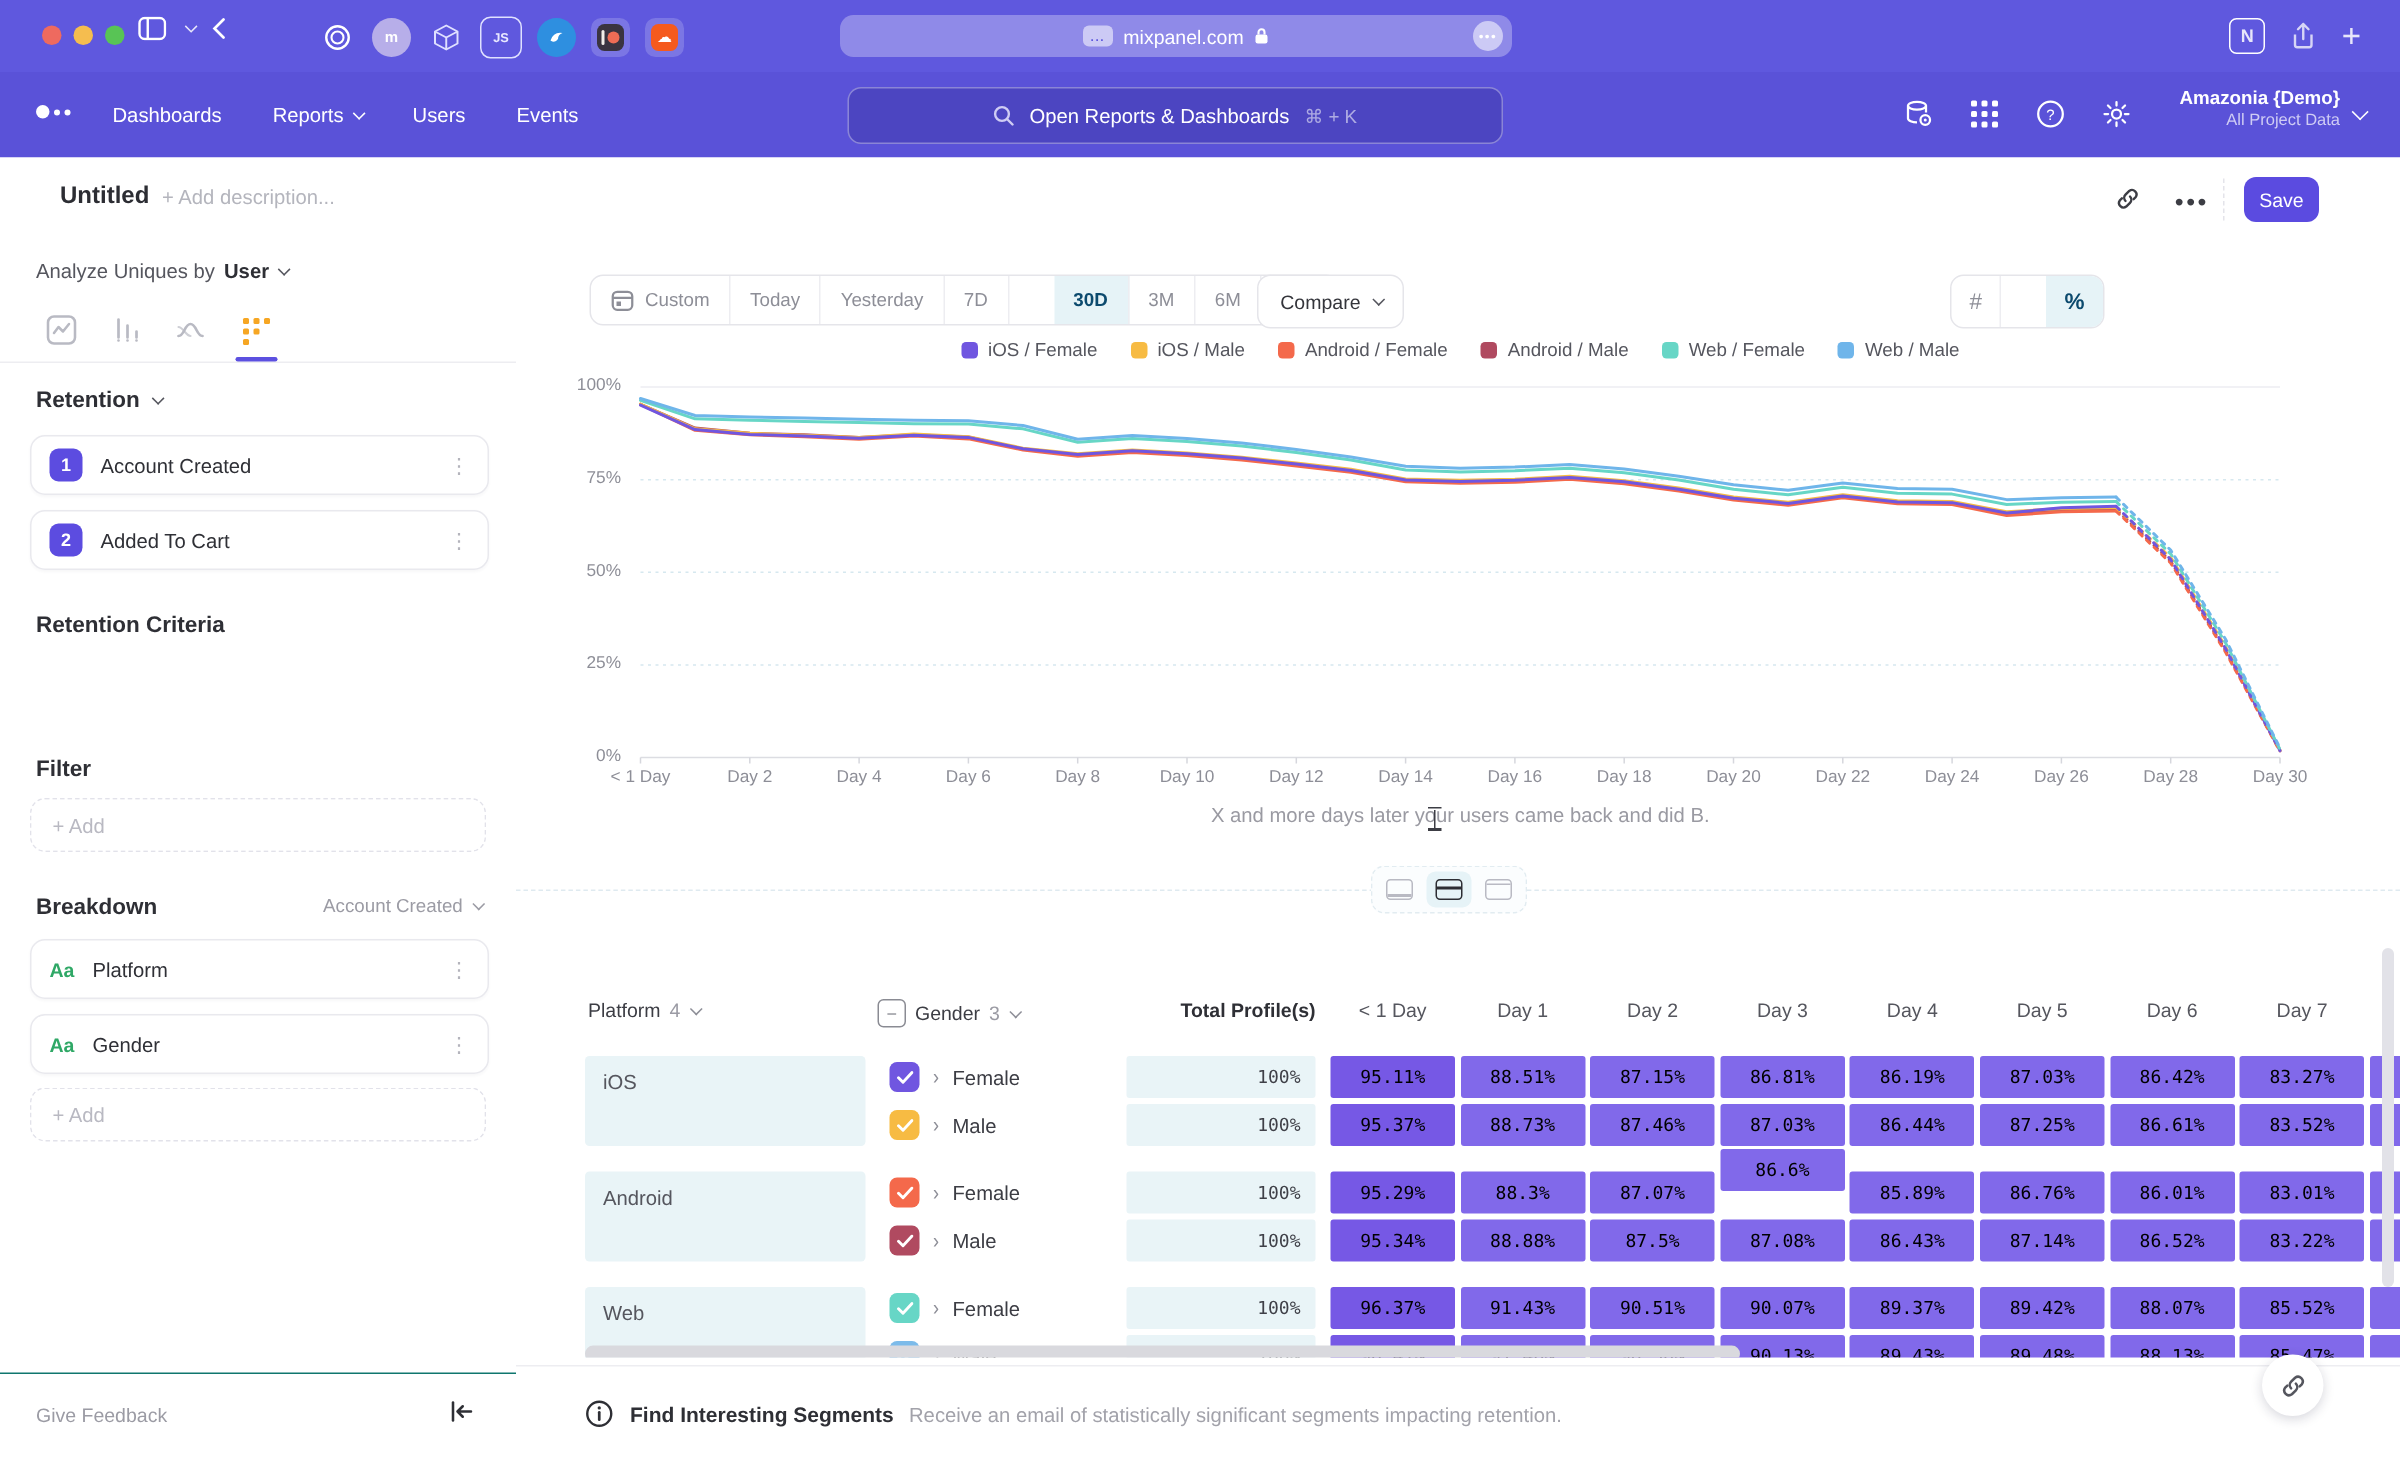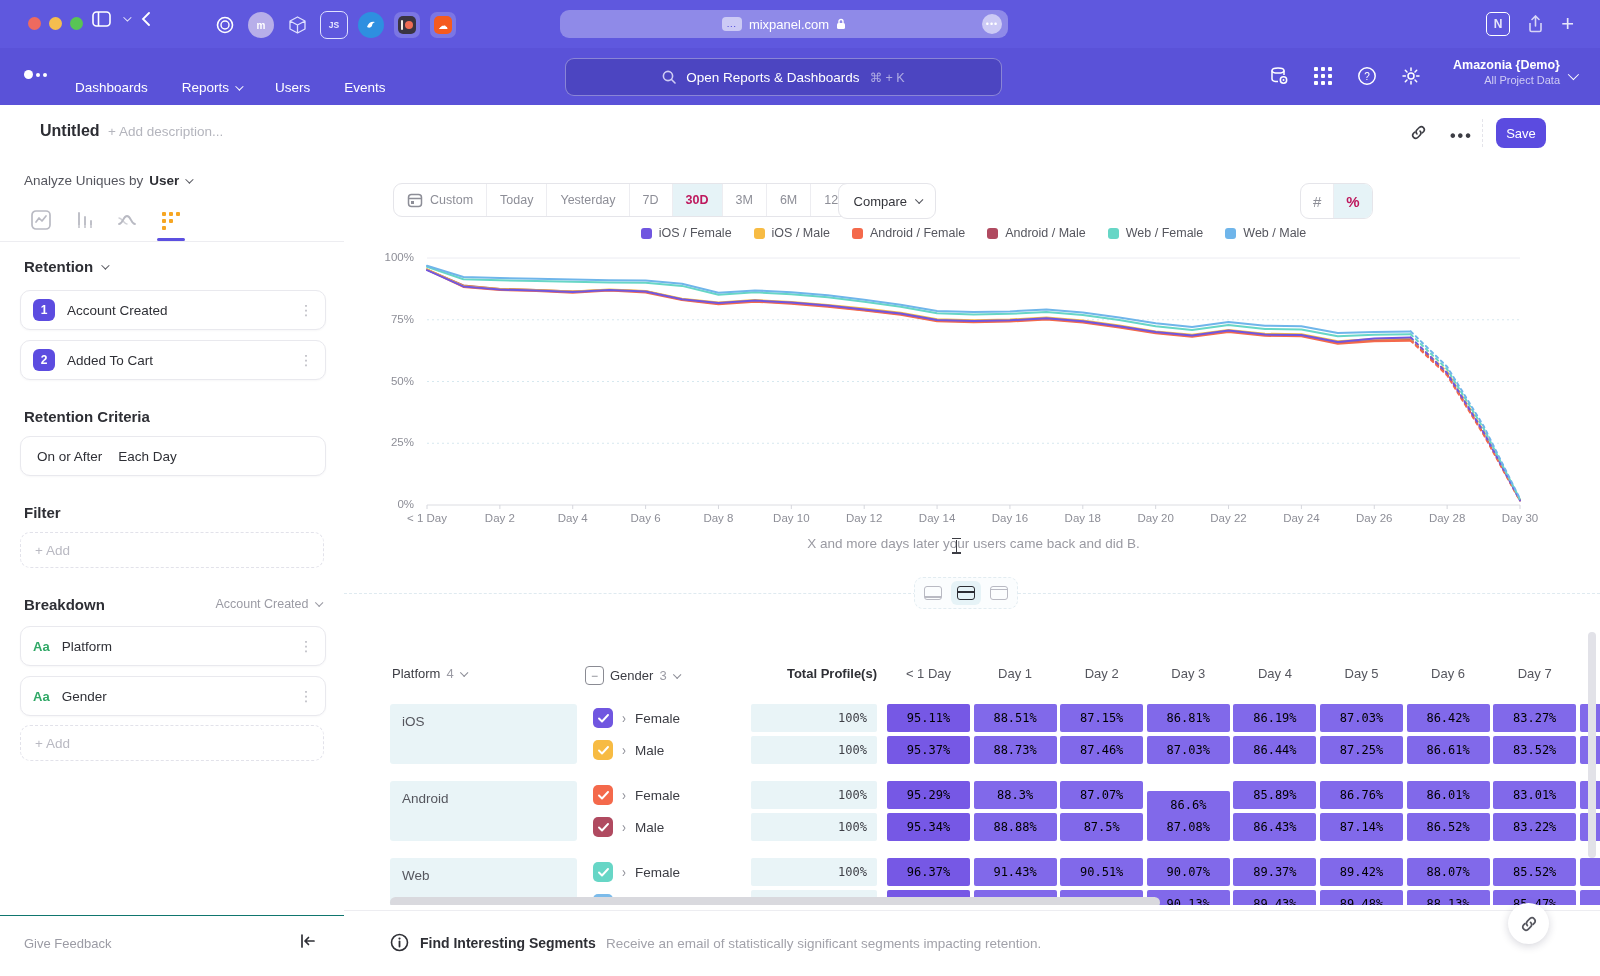--- a/index.html
+++ b/index.html
@@ -53,21 +53,21 @@
   .dashed-add{position:absolute;left:20px;width:304px;height:36px;border:1.5px dashed #e2e2ea;border-radius:10px;
     display:flex;align-items:center;color:#b9b9c2;font-size:13.5px;padding-left:14px;box-sizing:border-box;}
   .aa{color:#2fa866;font-weight:700;font-size:13px;margin:0 12px;}
   .graytxt{color:#9b9ba4;}
 
   
   #main{position:absolute;left:344px;top:160px;width:1256px;height:750px;background:#fff;overflow:hidden;}
   #range-group{position:absolute;left:49px;top:23px;height:32px;display:flex;border:1px solid #e5e5ea;border-radius:9px;overflow:hidden;background:#fff;}
   .seg{padding:0 13px;display:flex;align-items:center;gap:7px;font-size:12.5px;color:#8d8e97;border-right:1px solid #ededf1;}
   .seg:last-child{border-right:none;}
-  .seg.sel{background:#e6f3f7;color:#be185d;font-weight:700;}
+  .seg.sel{background:#e6f3f7;color:#0c4a6e;font-weight:700;margin-left:30px;}
   .btn{border:1px solid #e5e5ea;border-radius:9px;background:#fff;display:flex;align-items:center;justify-content:center;
     font-size:13px;color:#34353b;gap:8px;}
   #legend{position:absolute;left:83px;top:66px;width:1093px;display:flex;justify-content:center;gap:22px;}
   .leg{display:flex;align-items:center;gap:7px;font-size:12.5px;color:#55565e;}
   .leg i{width:11px;height:11px;border-radius:3px;display:inline-block;}
   .ylab{position:absolute;left:18px;width:52px;text-align:right;font-size:11.5px;color:#8d8e97;}
   .xlab{position:absolute;top:352px;width:70px;margin-left:-35px;text-align:center;font-size:11.5px;color:#8d8e97;}
   #caption{position:absolute;left:83px;top:376px;width:1093px;text-align:center;font-size:13.5px;color:#9a9aa2;}
   #cursor{position:absolute;left:608px;top:378px;width:9px;height:16px;}
   #cursor:before{content:"";position:absolute;left:3.5px;top:2px;width:1.6px;height:12px;background:#3c3d44;}
@@ -191,21 +191,21 @@
       <span class="bicon" style="font-size:22px;font-weight:300;">+</span>
     </div>
   </div>
 
   <div id="nav-bar">
     <div class="flex" style="position:absolute;left:24px;top:22px;gap:3px;">
       <i style="width:9px;height:9px;border-radius:50%;background:#fff;"></i>
       <i style="width:4px;height:4px;border-radius:50%;background:#fff;"></i>
       <i style="width:4px;height:4px;border-radius:50%;background:#fff;"></i>
     </div>
-    <div class="flex" style="position:absolute;left:75px;top:11px;height:57px;">
+    <div class="flex" style="position:absolute;left:75px;top:0;height:57px;">
       <span class="navlink">
           <span>Dashboards</span>
         </span>
       <span class="navlink">
           <span>Reports</span>
           <span class="chev" style="width:5px;height:5px;"></span>
         </span>
       <span class="navlink">
           <span>Users</span>
         </span>
@@ -328,24 +328,20 @@
       <span class="lbl">Account Created</span>
       <span class="kebab">⋮</span>
     </div>
     <div class="card" style="top:180px;">
       <span class="badge">2</span>
       <span class="lbl">Added To Cart</span>
       <span class="kebab">⋮</span>
     </div>
 
     <div class="abs sb-h" style="left:24px;top:248px;">Retention Criteria</div>
-    <div class="card" style="top:276px;">
-      <span class="lbl" style="margin-left:16px;">On or After</span>
-      <span class="lbl" style="margin-left:16px;">Each Day</span>
-    </div>
 
     <div class="abs sb-h" style="left:24px;top:344px;">Filter</div>
     <div class="dashed-add" style="top:372px;">+ Add</div>
 
     <div class="abs sb-h" style="left:24px;top:436px;">Breakdown</div>
     <div class="flex abs graytxt" style="right:24px;top:437px;font-size:12.5px;gap:6px;">
       <span>Account Created</span>
         <span class="chev" style="width:4.5px;height:4.5px;"></span>
     </div>
     <div class="card" style="top:466px;">
@@ -607,21 +603,21 @@
                 <path d="M1 4.5 L4 7.5 L10 1" fill="none" stroke="#fff" stroke-width="1.9" stroke-linecap="round" stroke-linejoin="round"></path>
               </svg>
             </div>
             <span class="garr">›</span>
             <span class="glabel">Female</span>
           </div>
           <div class="tcell" style="top: 171px;">100%</div>
           <div class="dcell first" style="left: 543px; top: 171px;">95.29%</div>
           <div class="dcell" style="left: 629.6px; top: 171px;">88.3%</div>
           <div class="dcell" style="left: 716.2px; top: 171px;">87.07%</div>
-          <div class="dcell" style="left: 802.8px; top: 181px;">86.6%</div>
+          <div class="dcell" style="left: 802.8px; top: 156px;">86.6%</div>
           <div class="dcell" style="left: 889.4px; top: 171px;">85.89%</div>
           <div class="dcell" style="left: 976px; top: 171px;">86.76%</div>
           <div class="dcell" style="left: 1062.6px; top: 171px;">86.01%</div>
           <div class="dcell" style="left: 1149.2px; top: 171px;">83.01%</div>
           <div class="dcell" style="left: 1235.8px; top: 171px;"></div>
           <div class="gcell" style="top: 207px;">
             <div class="cbx" style="background: rgb(176, 74, 96);">
               <svg width="11" height="9" viewBox="0 0 11 9">
                 <path d="M1 4.5 L4 7.5 L10 1" fill="none" stroke="#fff" stroke-width="1.9" stroke-linecap="round" stroke-linejoin="round"></path>
               </svg>

